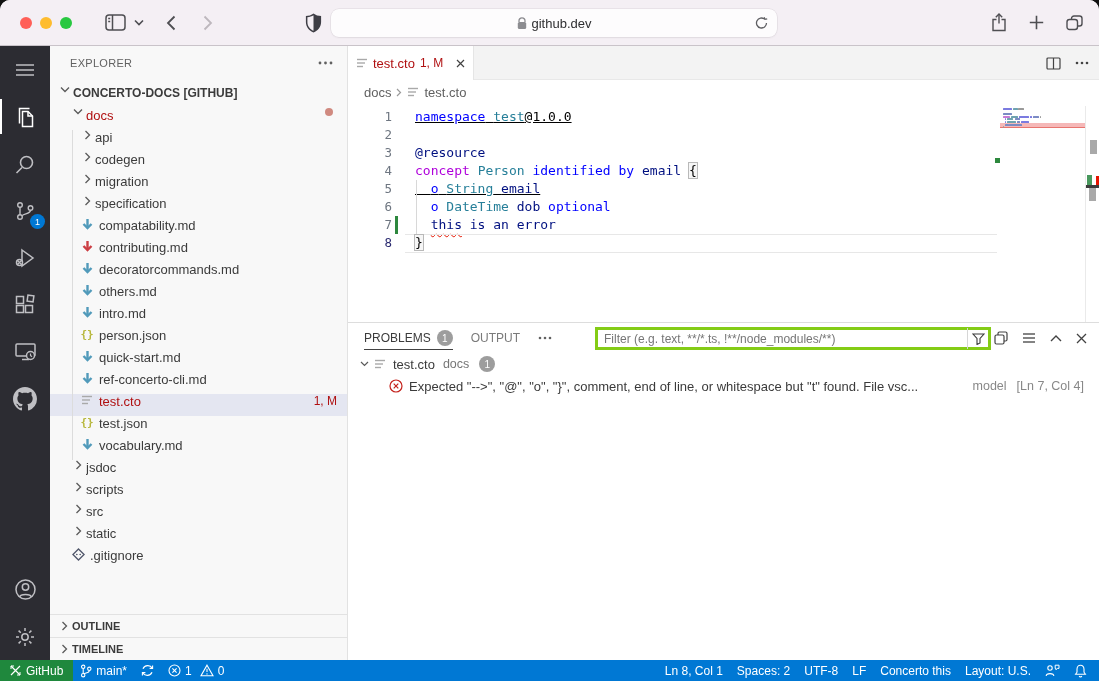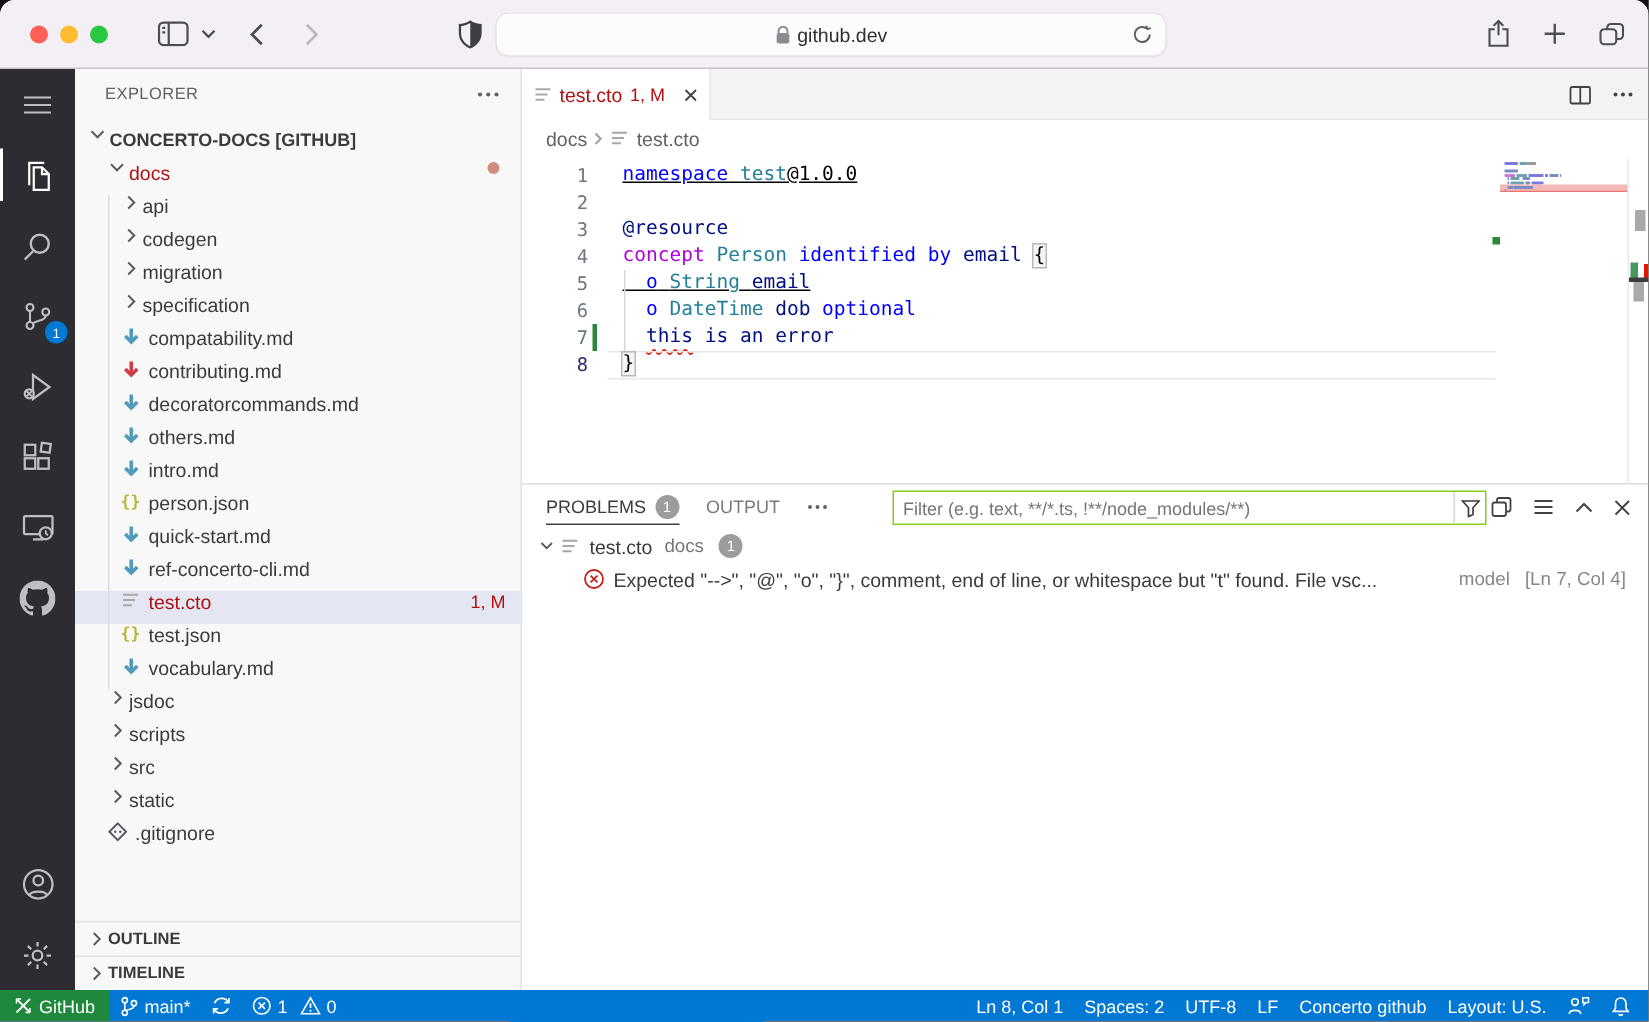--- a/index.html
+++ b/index.html
@@ -74,21 +74,21 @@
   .ruler{position:absolute;left:737px;top:2px;width:14px;height:300px;border-left:1px solid #EAEAEA;cursor:pointer;}
   .ruler .dec{position:absolute;}
   
   .panel{flex:1;background:#fff;border-top:1px solid #DDDDDD;position:relative;min-height:0;}
   .panel-header{height:30px;display:flex;align-items:center;padding-left:16px;position:relative;}
   .ptab{font-size:12px;color:#3B3B3B;margin-right:18px;display:flex;align-items:center;gap:6px;height:100%;cursor:pointer;position:relative;}
   .ptab.active::after{content:"";position:absolute;bottom:3px;left:0;right:0;height:1px;background:#424242;}
   .ptab.inactive{color:#7A7A7A;}
   .pbadge{min-width:16px;height:16px;border-radius:9px;background:#9D9D9D;color:#fff;font-size:10px;display:flex;align-items:center;justify-content:center;}
   .pmore{color:#616161;display:flex;margin-right:10px;cursor:pointer;}
-  .pfilter{position:absolute;left:247px;top:4px;width:396px;height:23px;border:1px solid #84cc16;background:#fff;display:flex;align-items:center;}
+  .pfilter{position:absolute;left:247px;top:4px;width:396px;height:23px;border:3px solid #84cc16;background:#fff;display:flex;align-items:center;}
   .pfilter input{flex:1;border:none;outline:none;font-size:12px;color:#3B3B3B;padding:0 6px;font-family:inherit;background:transparent;}
   .pfilter input::placeholder{color:#767676;}
   .pfilter .funnel{width:21px;height:21px;border-left:1px solid #D6D6D6;display:flex;align-items:center;justify-content:center;color:#3B3B3B;cursor:pointer;}
   .panel-icons{position:absolute;right:12px;top:0;height:30px;display:flex;align-items:center;gap:14px;color:#424242;}
   .panel-icons>*{cursor:pointer;display:flex;}
   .prow{height:22px;display:flex;align-items:center;font-size:13px;color:#3B3B3B;cursor:pointer;}
   .prow .chev{width:16px;display:flex;justify-content:center;color:#5A5A5A;margin-left:8px;}
   .prow .ficon{width:16px;display:flex;justify-content:center;margin-right:5px;}
   .prow .dim{color:#767676;margin-left:8px;font-size:12.5px;}
   .prow .pbadge{margin-left:10px;}
@@ -757,21 +757,21 @@
           </svg>
       </span>
       <span>0</span>
     </div>
     <div class="st-right">
       <div id="status-right-items" style="display:flex;height:100%">
           <div class="st-item">Ln 8, Col 1</div>
           <div class="st-item">Spaces: 2</div>
           <div class="st-item">UTF-8</div>
           <div class="st-item">LF</div>
-          <div class="st-item">Concerto github</div>
+          <div class="st-item">Concerto this</div>
           <div class="st-item">Layout: U.S.</div>
         </div>
       <div class="st-item">
         <span>
           <svg width="15" height="13" viewBox="0 0 15 13" fill="none" stroke="currentColor" stroke-width="1.1">
               <circle cx="5" cy="4" r="2.2"></circle>
               <path d="M1.2 12 C1.2 8.8 8.8 8.8 8.8 12"></path>
               <path d="M10.2 1.2 H14 V4.4 H12.4 L11 5.8 V4.4 H10.2 Z" stroke-width="1"></path>
             </svg>
         </span>

